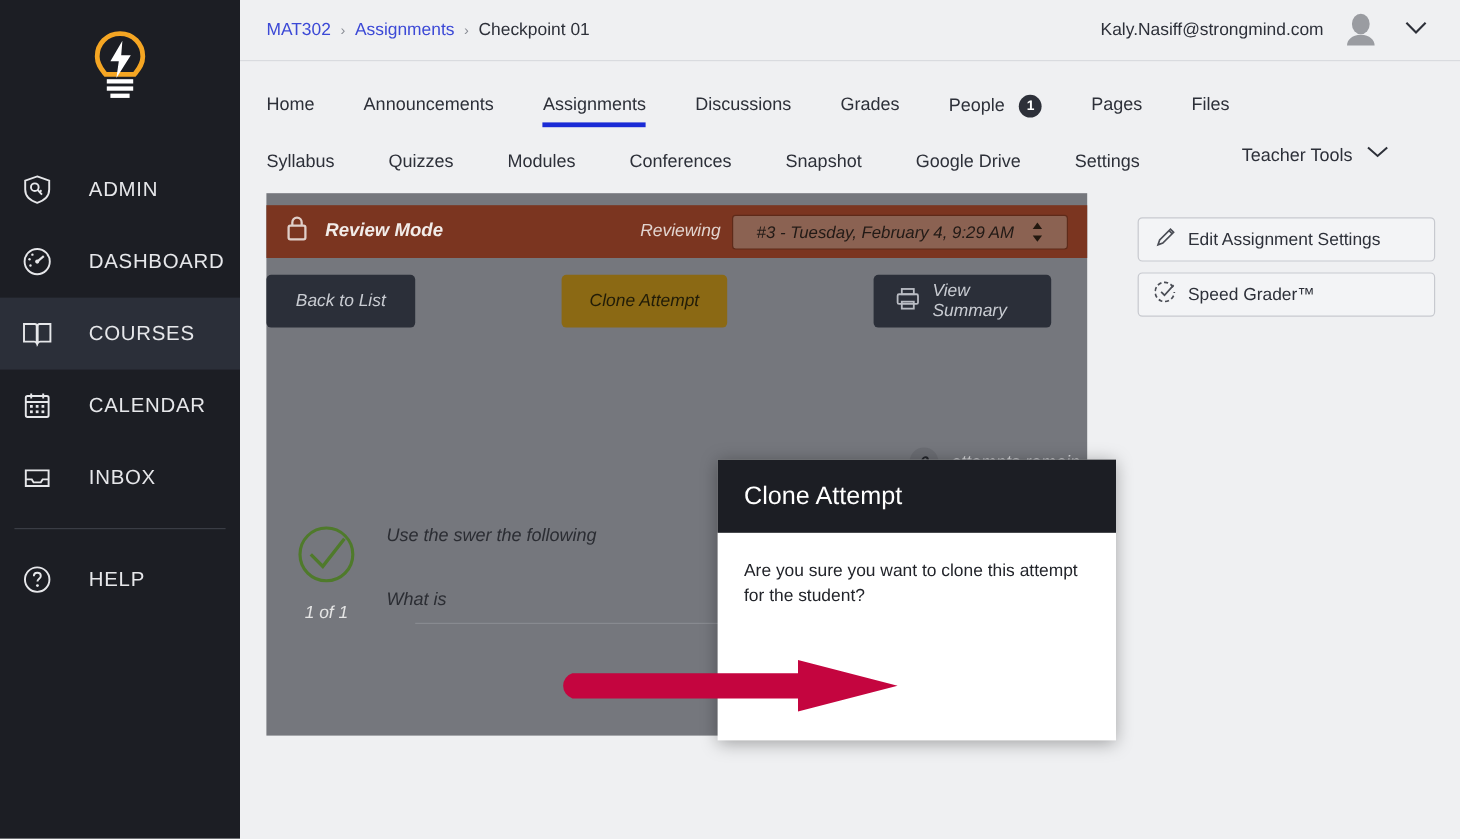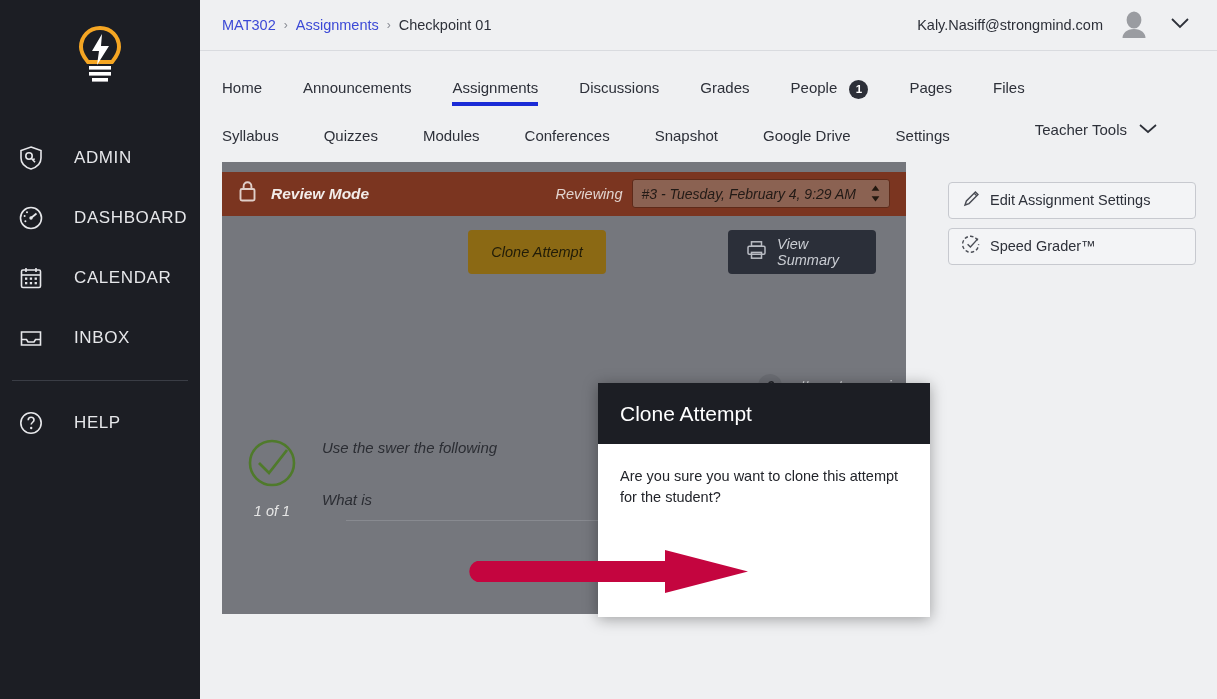--- a/index.html
+++ b/index.html
@@ -81,21 +81,21 @@
   .review-bar {
     position: absolute; top: 10px; left: 0; right: 0; height: 44px;
     background: #7b3520; display: flex; align-items: center; padding: 0 16px;
   }
   .review-title { color: #f2ece9; font-weight: bold; font-size: 15.5px; margin-left: 14px; }
   .reviewing-wrap { margin-left: auto; display: flex; align-items: center; gap: 10px; }
   .reviewing-lbl { color: #e2d4cf; font-size: 14.5px; }
   .select-box {
     background: #8b6252; color: #221a16; font-size: 14px;
     border: 1px solid #5e2a19; border-radius: 3px;
-    padding: 4px 8px; display: flex; align-items: center; gap: 14px; cursor: pointer;
+    padding: 4px 19px; display: flex; align-items: center; gap: 14px; cursor: pointer;
   }
   .spin { display: flex; flex-direction: column; line-height: 0; }
 
   .btn-row { position: absolute; top: 68px; left: 0; right: 0; height: 44px; }
   .btn {
     position: absolute; height: 44px; display: flex; align-items: center;
     justify-content: center; gap: 10px; border-radius: 4px;
     font-size: 14.5px; cursor: pointer; padding: 0 18px;
   }
   .btn-dark { background: #2b2f39; color: #c9ccd2; }
@@ -181,20 +181,29 @@
               <path d="M13 13 L18.5 8.5" stroke="#e6e7ea" stroke-width="1.8"></path>
               <circle cx="13" cy="13" r="1.7" fill="#e6e7ea"></circle>
               <circle cx="6.6" cy="11" r="1" fill="#e6e7ea"></circle>
               <circle cx="9" cy="7.2" r="1" fill="#e6e7ea"></circle>
               <circle cx="7.4" cy="16.2" r="1" fill="#e6e7ea"></circle>
             </svg>
         </span>
         <span>DASHBOARD</span>
       </div>
 
+      <div class="nav-item active">
+        <span class="ic">
+          <svg width="28" height="26" viewBox="0 0 28 26">
+              <path d="M3 5 H12 C13 5 13.6 5.8 13.6 6.6 V21 C13 20 12.4 19.7 11.4 19.7 H3 Z" fill="none" stroke="#e6e7ea" stroke-width="1.6"></path>
+              <path d="M25 5 H16 C15 5 14.4 5.8 14.4 6.6 V21 C15 20 15.6 19.7 16.6 19.7 H25 Z" fill="none" stroke="#e6e7ea" stroke-width="1.6"></path>
+            </svg>
+        </span>
+        <span>COURSES</span>
+      </div>
 
       <div class="nav-item">
         <span class="ic">
           <svg width="26" height="26" viewBox="0 0 26 26">
               <rect x="3.5" y="5" width="19" height="17.5" rx="1.4" fill="none" stroke="#e6e7ea" stroke-width="1.6"></rect>
               <path d="M3.5 10 H22.5" stroke="#e6e7ea" stroke-width="1.6"></path>
               <path d="M8 3 V7 M18 3 V7" stroke="#e6e7ea" stroke-width="1.6"></path>
               <g fill="#e6e7ea">
                 <rect x="7" y="12.5" width="2.3" height="2.3"></rect>
                 <rect x="11.8" y="12.5" width="2.3" height="2.3"></rect>
@@ -321,20 +330,23 @@
                   <svg width="11" height="19" viewBox="0 0 11 19">
                       <path d="M5.5 1.5 L9.4 6.8 H1.6 Z" fill="#23180f"></path>
                       <path d="M5.5 17.5 L1.6 12.2 H9.4 Z" fill="#23180f"></path>
                     </svg>
                 </span>
               </div>
             </div>
           </div>
 
           <div class="btn-row">
+            <div class="btn btn-dark" style="left:0; width:124px;">
+              <span>Back to List</span>
+            </div>
             <div class="btn btn-gold" style="left:246px; width:138px;">
               <span>Clone Attempt</span>
             </div>
             <div class="btn btn-dark" style="left:506px; width:148px;">
               <span>
                 <svg width="21" height="20" viewBox="0 0 21 20">
                     <rect x="5.5" y="1.8" width="10" height="4.4" fill="none" stroke="#b9bcc3" stroke-width="1.5"></rect>
                     <rect x="2" y="6.2" width="17" height="8" rx="1.2" fill="none" stroke="#b9bcc3" stroke-width="1.5"></rect>
                     <rect x="5.5" y="12.4" width="10" height="5.8" fill="none" stroke="#b9bcc3" stroke-width="1.5"></rect>
                   </svg>

